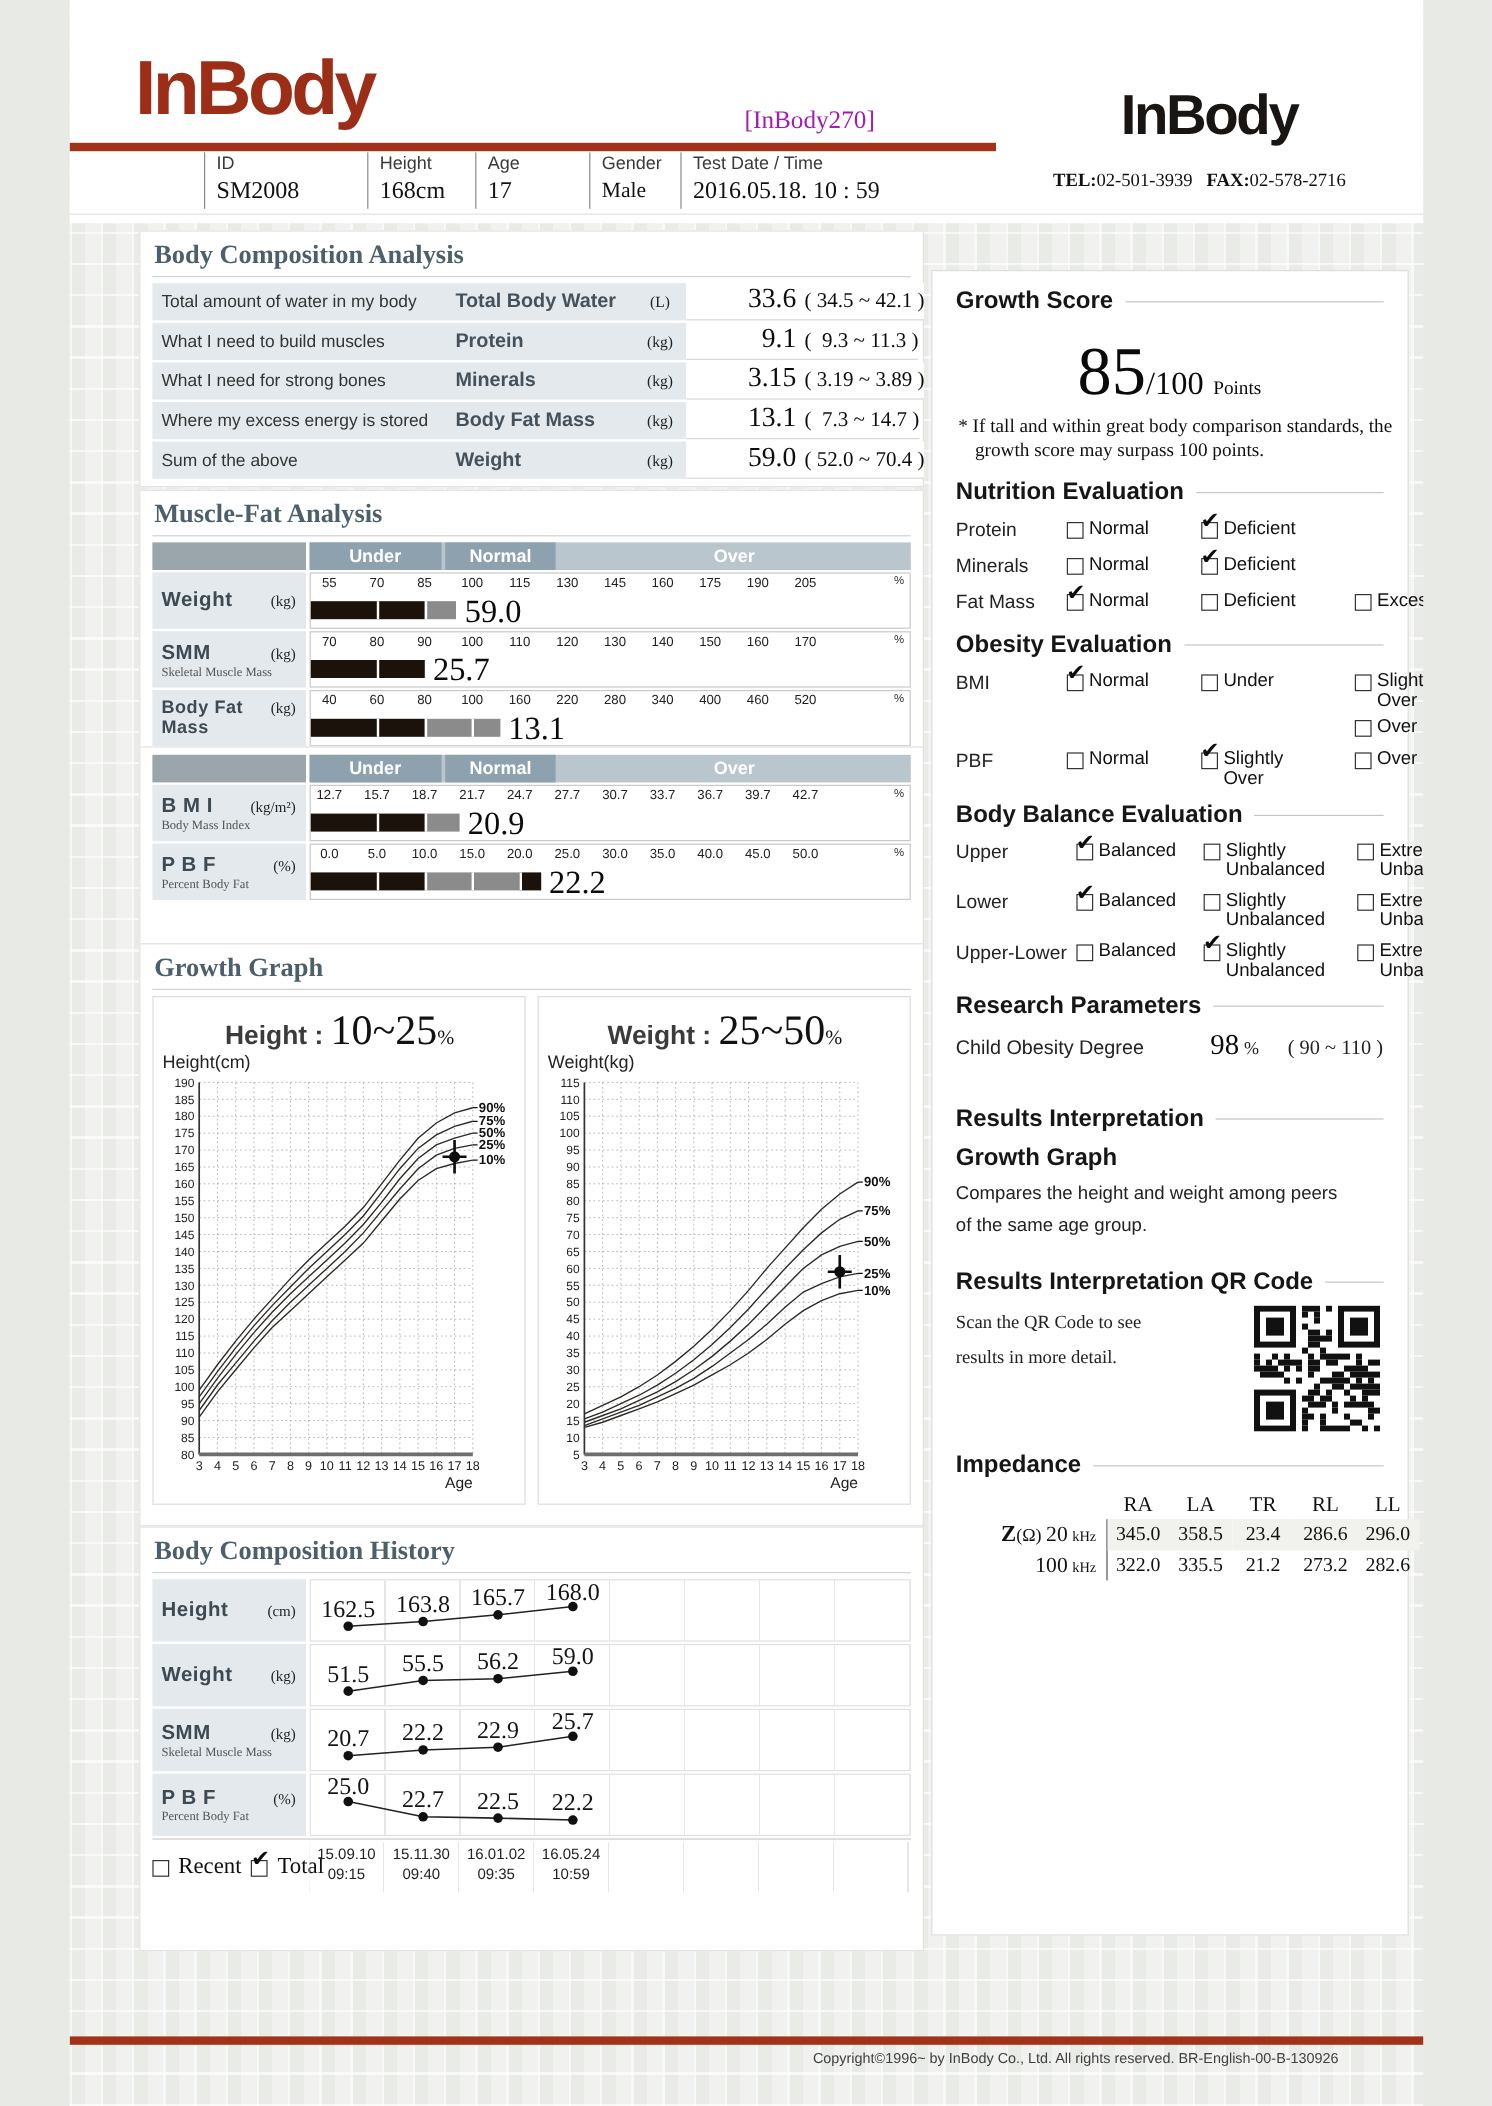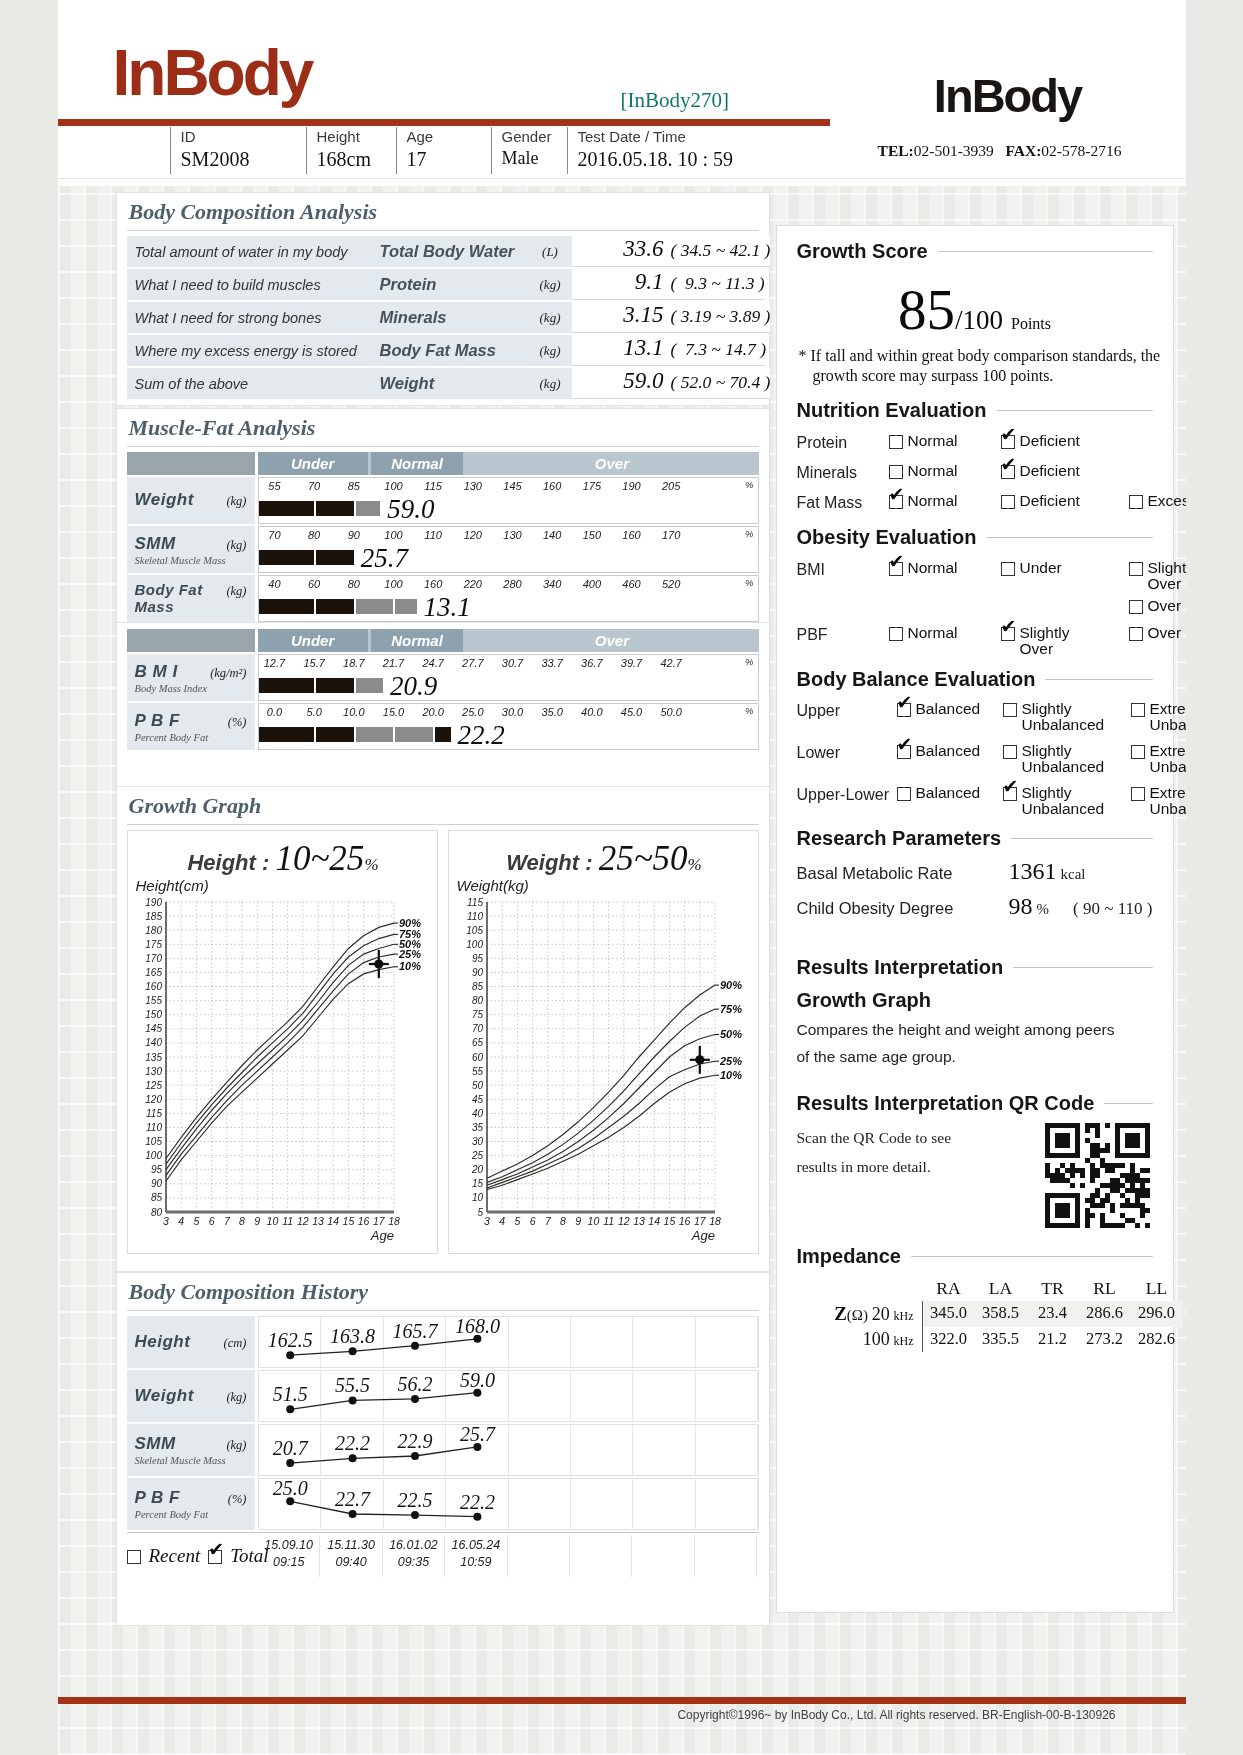--- a/index.html
+++ b/index.html
@@ -8,33 +8,33 @@
     background-image:
       repeating-linear-gradient(90deg, rgba(255,255,255,.65) 0 2px, rgba(0,0,0,0) 2px 26px),
       repeating-linear-gradient(0deg, rgba(255,255,255,.65) 0 2px, rgba(0,0,0,0) 2px 26px),
       repeating-linear-gradient(90deg, rgba(214,218,212,.30) 0 13px, rgba(0,0,0,0) 13px 26px);
     font-family:"Liberation Sans","DejaVu Sans",sans-serif;color:#222;}
   .serif{font-family:"Liberation Serif","DejaVu Serif",serif;}
 
   
   .hdr{position:absolute;left:0;top:0;width:1243px;height:186px;background:#fff;}
   .logo-left{position:absolute;left:55px;top:36px;font-size:64px;font-weight:800;letter-spacing:-3px;color:#9c2e18;font-family:"Liberation Sans",sans-serif;}
-  .model{position:absolute;left:563px;top:88px;font-size:21px;font-family:"Liberation Serif",serif;color:#0f766e;}
+  .model{position:absolute;left:563px;top:88px;font-size:21px;font-family:"Liberation Serif",serif;color:#a21caf;}
   .redline{position:absolute;left:0;top:119px;width:772px;height:7px;background:#a23318;}
   .logo-right{position:absolute;left:800px;top:68px;width:300px;text-align:center;font-size:47px;font-weight:800;letter-spacing:-2px;color:#181512;}
   .telfax{position:absolute;left:752px;top:142px;width:380px;text-align:center;font-family:"Liberation Serif",serif;font-size:15.5px;color:#111;}
   .telfax b{font-weight:700;}
   .id-row{position:absolute;left:112px;top:127px;display:flex;}
   .id-cell{border-left:1px solid #8a8a8a;padding:1px 0 3px 10px;}
   .id-lab{font-size:15px;color:#3a3a3a;}
   .id-val{font-family:"Liberation Serif",serif;font-size:20px;color:#111;margin-top:3px;}
   .hdr-hairline{position:absolute;left:0px;top:178px;width:1243px;height:1px;background:#e2e2e2;}
 
   
-  .box{position:absolute;background:#fff;border:1px solid #e2e2e0;padding:6px 10px;font-style:italic;}
+  .box{position:absolute;background:#fff;border:1px solid #e2e2e0;padding:6px 10px;}
   .sec-title{font-family:"Liberation Serif",serif;font-weight:700;font-size:22px;color:#4d5f6b;border-bottom:1px solid #ccd2d6;padding:0 0 5px 2px;margin-bottom:5px;}
 
   
   .bca-row{display:flex;height:31px;margin-bottom:2px;}
   .bca-left{display:flex;background:#e3e9ec;width:445px;flex:none;align-items:center;}
   .c-desc{width:245px;font-size:14.5px;color:#333;padding-left:8px;}
   .c-name{width:149px;font-size:16.5px;font-weight:700;color:#45525c;}
   .c-unit{width:43px;font-family:"Liberation Serif",serif;font-size:13px;text-align:center;color:#222;}
   .c-val{flex:1;display:flex;align-items:baseline;border-bottom:1px solid #d8d8d8;background:#fff;}
   .c-val .v{font-family:"Liberation Serif",serif;font-size:23px;color:#0c0c0c;width:92px;text-align:right;}
@@ -898,26 +898,20 @@
           <span class="cb"></span>
           <span class="ol">
             <span>Extremely</span>
             <span>Unbalanced</span>
           </span>
         </span>
     </div>
 
     <div class="rh">Research Parameters</div>
     <div class="rp-row">
-      <span class="rp-lab">Basal Metabolic Rate</span>
-      <span class="rp-val">1361</span>
-      <span class="rp-unit">kcal</span>
-      <span class="rp-range"></span>
-    </div>
-    <div class="rp-row">
       <span class="rp-lab">Child Obesity Degree</span>
       <span class="rp-val">98</span>
       <span class="rp-unit">%</span>
       <span class="rp-range">( 90 ~ 110 )</span>
     </div>
 
     <div class="rh" style="margin-top:36px">Results Interpretation</div>
     <div class="ri-sub">Growth Graph</div>
     <div class="ri-text">
       <span>Compares the height and weight among peers</span><br><span>of the same age group.</span>

